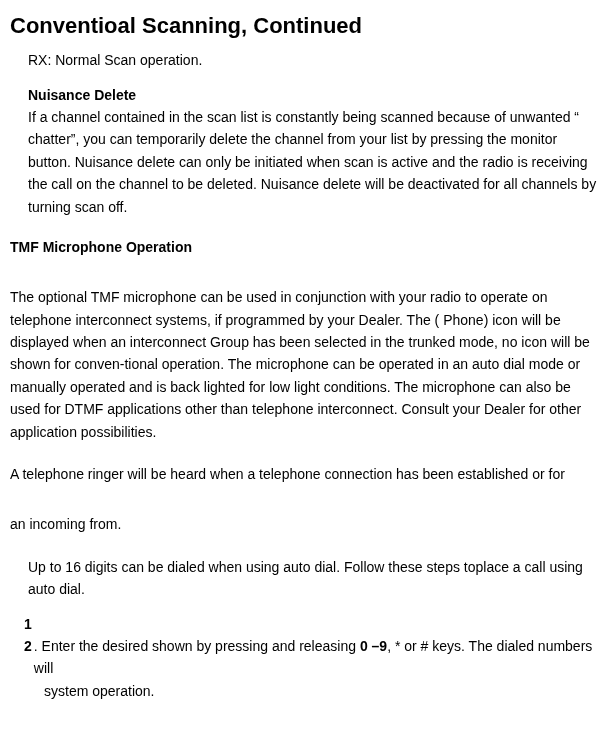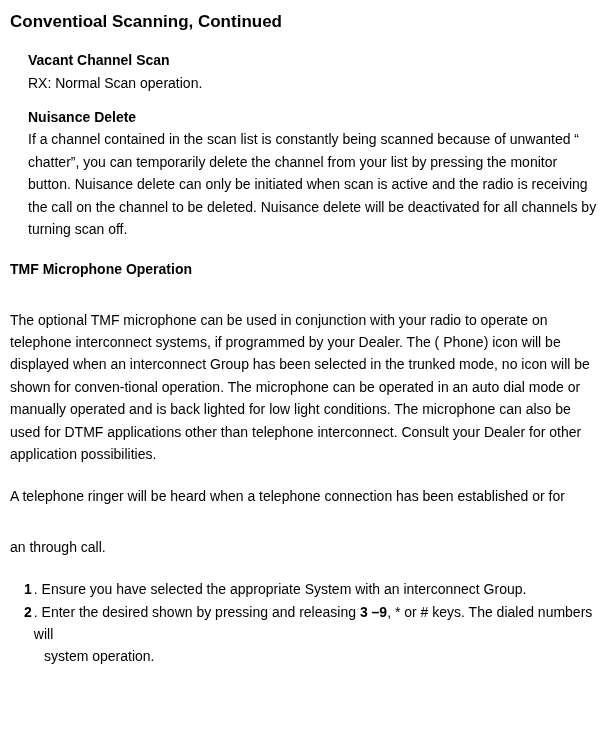--- a/index.html
+++ b/index.html
@@ -10,23 +10,23 @@
     body {
       font-family: Arial, Helvetica, sans-serif;
       font-size: 14px;
       color: #000;
       background: #fff;
       width: 608px;
       padding: 8px 10px;
       line-height: 1.6;
     }
     .h1 {
-      font-size: 17px;
+      font-size: 22px;
       font-weight: bold;
-      margin-bottom: 14px;
+      margin-bottom: 6px;
     }
     .h2 {
       font-size: 14px;
       font-weight: bold;
     }
     .indent1 {
       padding-left: 18px;
     }
     .indent2 {
       padding-left: 18px;
@@ -61,44 +61,43 @@
       margin-bottom: 18px;
     }
     b { font-weight: bold; }
   </style>
 </head>
 <body>
 
 <div class="h1">Conventioal Scanning, Continued</div>
 
 <div class="indent1">
-  <div class="h2">Vacant Channel Scan</div>
   <div class="para">RX: Normal Scan operation.</div>
 
   <div class="h2 mt8">Nuisance Delete</div>
   <div class="para mb18">If a channel contained in the scan list is constantly being scanned because of unwanted “ chatter”, you can temporarily delete the channel from your list by pressing the monitor button. Nuisance delete can only be initiated when scan is active and the radio is receiving the call on the channel to be deleted. Nuisance delete will be deactivated for all channels by turning scan off.</div>
 </div>
 
 <div class="h2" style="margin-bottom:10px;">TMF Microphone Operation</div>
 
 <div class="body-para2">The optional TMF microphone can be used in conjunction with your radio to operate on telephone interconnect systems, if programmed by your Dealer. The ( Phone) icon will be displayed when an interconnect Group has been selected in the trunked mode, no icon will be shown for conven-tional operation. The microphone can be operated in an auto dial mode or manually operated and is back lighted for low light conditions. The microphone can also be used for DTMF applications other than telephone interconnect. Consult your Dealer for other application possibilities.</div>
 
 <div>A telephone ringer will be heard when a telephone connection has been established or for</div>
-<div class="body-para2">an through call.</div>
+<div class="body-para2">an incoming from.</div>
 
 <div class="indent2">
+  <div class="para" style="margin-bottom:12px;">Up to 16 digits can be dialed when using auto dial. Follow these steps toplace a call using auto dial.</div>
 </div>
 
 <div class="ol-wrap">
   <div class="ol-item">
     <span class="ol-num">1</span>
-      <span class="ol-text">. Ensure you have selected the appropriate System with an interconnect Group.</span>
   </div>
 
   <div>
     <div class="ol-item">
       <span class="ol-num">2</span>
-        <span class="ol-text"><span>. Enter the desired shown by pressing and releasing </span><b>3 –9</b><span>, * or # keys. The dialed numbers will</span></span>
+        <span class="ol-text"><span>. Enter the desired shown by pressing and releasing </span><b>0 –9</b><span>, * or # keys. The dialed numbers will</span></span>
     </div>
     <div class="ol-text-indent">system operation.</div>
   </div>
 
 </div>
 
 </body></html>

